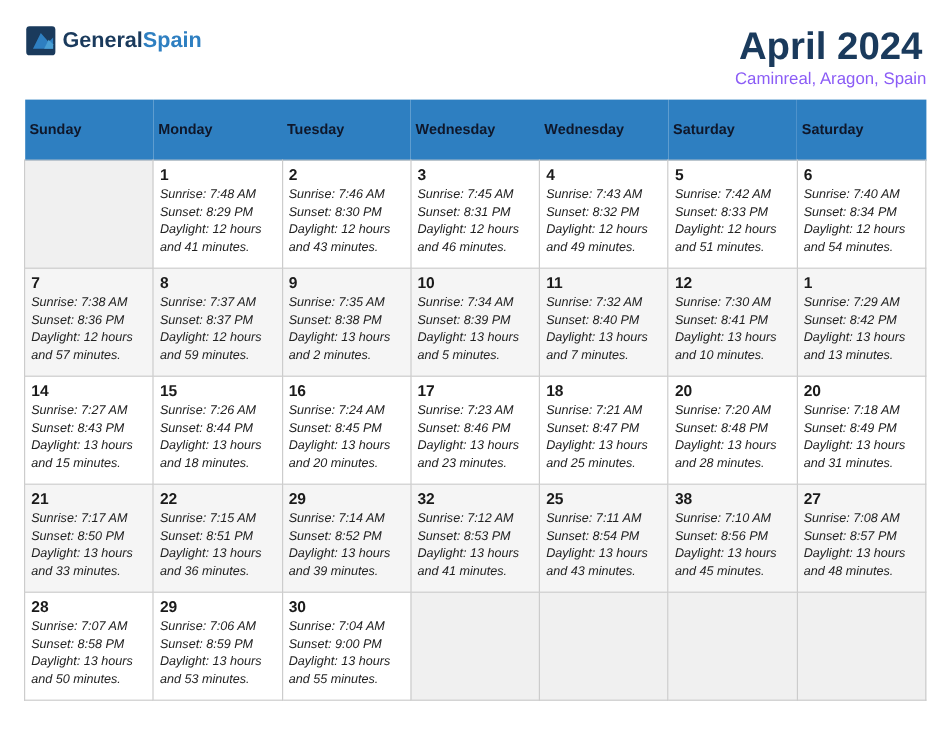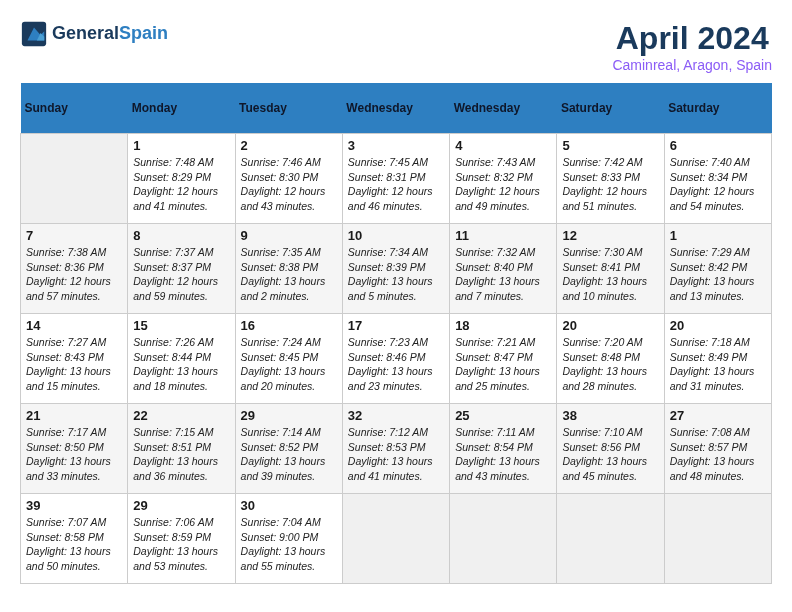--- a/index.html
+++ b/index.html
@@ -233,21 +233,21 @@
           <div class="day-number">38</div>
           <div class="day-info">Sunrise: 7:10 AM<br>Sunset: 8:56 PM<br>Daylight: 13 hours<br>and 45 minutes.</div>
         </td>
         <td>
           <div class="day-number">27</div>
           <div class="day-info">Sunrise: 7:08 AM<br>Sunset: 8:57 PM<br>Daylight: 13 hours<br>and 48 minutes.</div>
         </td>
       </tr>
       <tr>
         <td>
-          <div class="day-number">39</div>
+          <div class="day-number">28</div>
           <div class="day-info">Sunrise: 7:07 AM<br>Sunset: 8:58 PM<br>Daylight: 13 hours<br>and 50 minutes.</div>
         </td>
         <td>
           <div class="day-number">29</div>
           <div class="day-info">Sunrise: 7:06 AM<br>Sunset: 8:59 PM<br>Daylight: 13 hours<br>and 53 minutes.</div>
         </td>
         <td>
           <div class="day-number">30</div>
           <div class="day-info">Sunrise: 7:04 AM<br>Sunset: 9:00 PM<br>Daylight: 13 hours<br>and 55 minutes.</div>
         </td>

